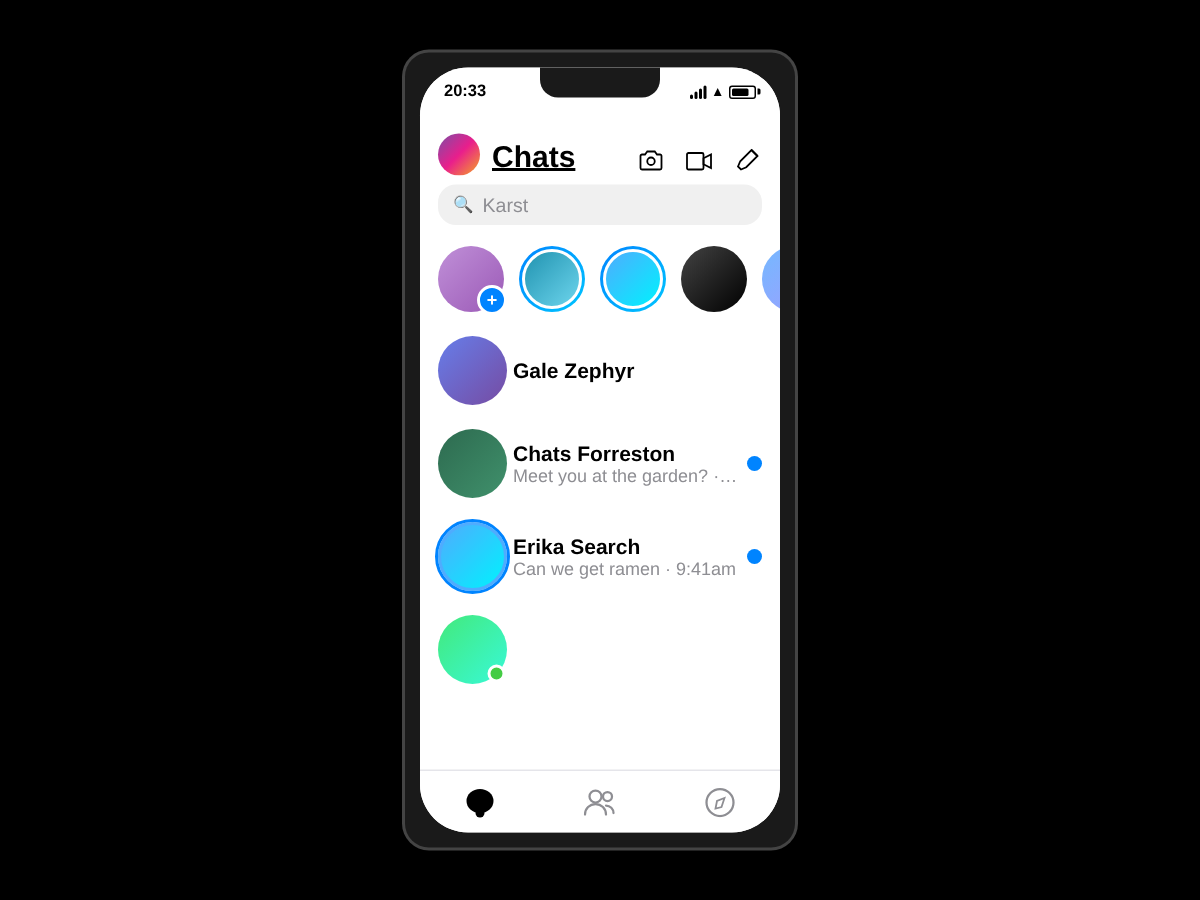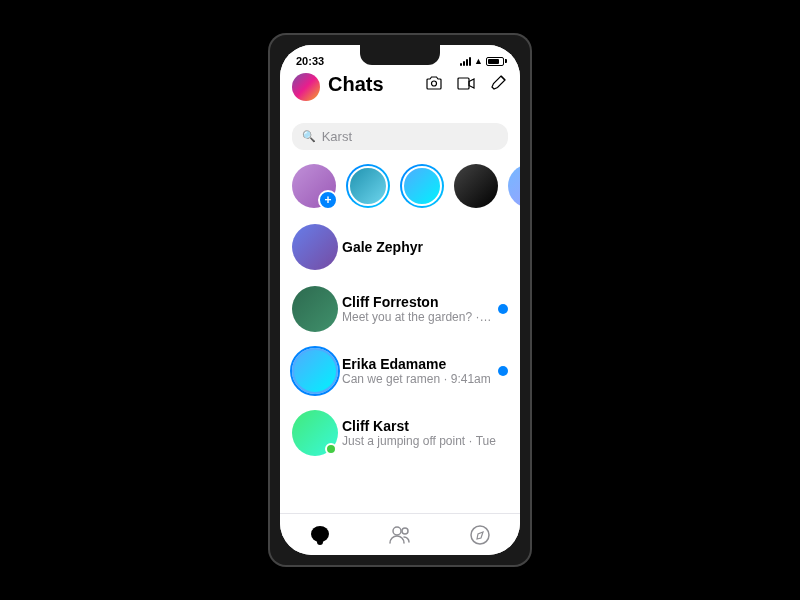--- a/index.html
+++ b/index.html
@@ -109,23 +109,24 @@
       height: 100%;
       width: 80%;
       border-radius: 1px;
     }
 
     
     .header {
       height: 44px;
       background: #fff;
       display: flex;
-      align-items: flex-start;
+      align-items: flex-end;
       padding: 0 12px;
       flex-shrink: 0;
+      text-decoration: underline;
     }
     .header-avatar {
       width: 28px;
       height: 28px;
       border-radius: 50%;
       background: linear-gradient(135deg, #7b4fa6, #e91e8c, #f5a623);
       margin-right: 8px;
       flex-shrink: 0;
     }
     .header-title {
@@ -436,47 +437,43 @@
         <div class="chat-info">
           <div class="chat-name">Gale Zephyr</div>
         </div>
       </div>
 
       <div class="chat-item">
         <div class="chat-avatar">
           <div class="avatar-circle av2"></div>
         </div>
         <div class="chat-info">
-          <div class="chat-name">Cliff Forreston</div>
+          <div class="chat-name">Chats Forreston</div>
           <div class="chat-preview">Meet you at the garden? · 16m</div>
         </div>
         <div class="chat-unread"></div>
       </div>
 
 
       <div class="chat-item">
         <div class="chat-avatar" style="position:relative;">
           <div class="avatar-circle av4"></div>
           <div class="chat-blue-ring"></div>
         </div>
         <div class="chat-info">
-          <div class="chat-name">Erika Edamame</div>
+          <div class="chat-name">Erika Search</div>
           <div class="chat-preview">Can we get ramen · 9:41am</div>
         </div>
         <div class="chat-unread"></div>
       </div>
 
       <div class="chat-item">
         <div class="chat-avatar" style="position:relative;">
           <div class="avatar-circle av5"></div>
           <div class="chat-online"></div>
-        </div>
-        <div class="chat-info">
-          <div class="chat-name">Cliff Karst</div>
-          <div class="chat-preview">Just a jumping off point · Tue</div>
         </div>
       </div>
 
     </div>
 
     <div class="tab-bar">
       <div class="tab-item">
         <svg width="22" height="22" viewBox="0 0 22 22">
           <ellipse cx="11" cy="10" rx="9" ry="8" fill="#000"></ellipse>
           <circle cx="11" cy="18" r="3" fill="#000"></circle>

